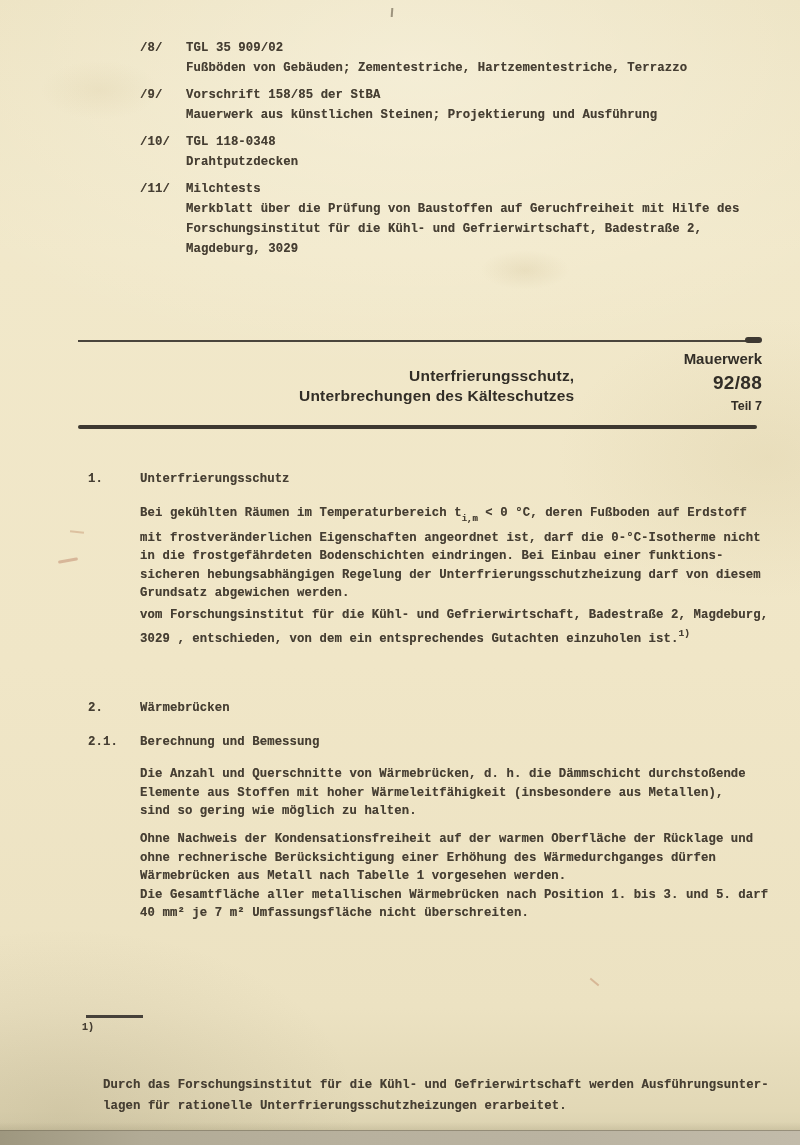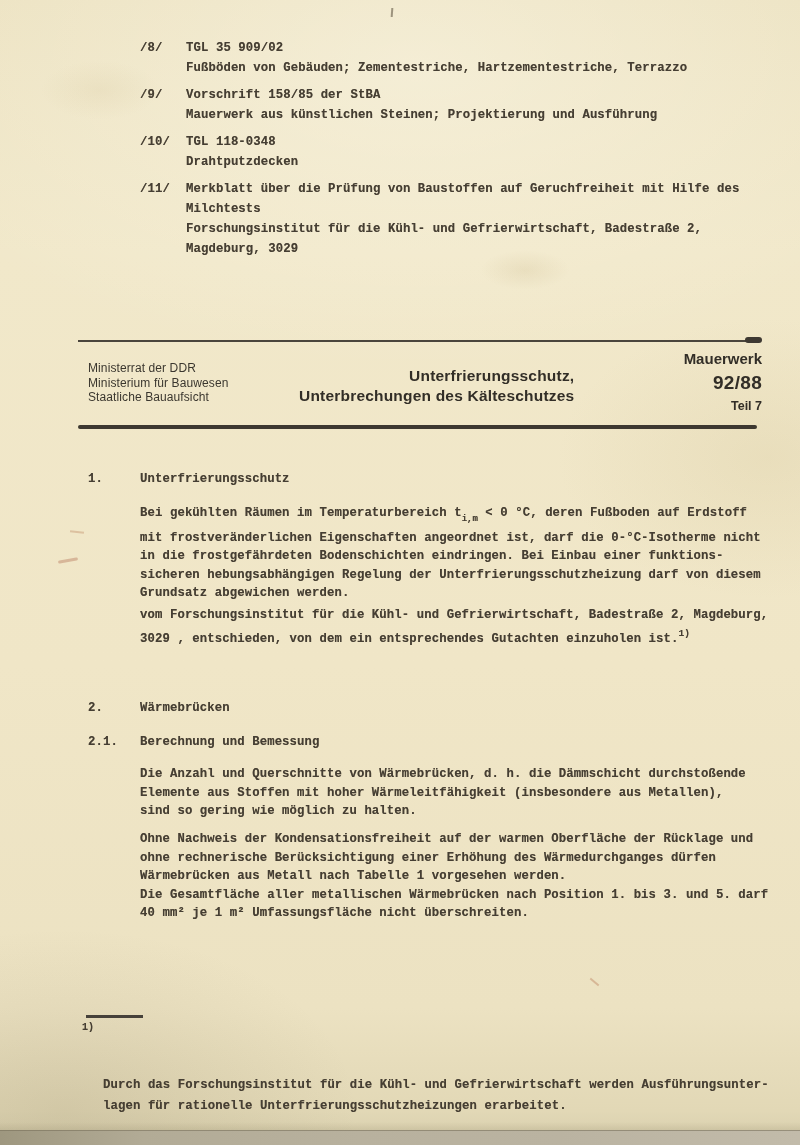--- a/index.html
+++ b/index.html
@@ -100,36 +100,31 @@
     <div class="ref-item">
       <div class="ref-num mono">/10/</div>
       <div class="ref-lines">
         <div class="tline mono nowrap">TGL 118-0348</div>
         <div class="tline mono nowrap">Drahtputzdecken</div>
       </div>
     </div>
     <div class="ref-item">
       <div class="ref-num mono">/11/</div>
       <div class="ref-lines">
+        <div class="tline mono nowrap">Milchtests</div>
         <div class="tline mono nowrap">Merkblatt über die Prüfung von Baustoffen auf Geruchfreiheit mit Hilfe des</div>
-        <div class="tline mono nowrap">Milchtests</div>
         <div class="tline mono nowrap">Forschungsinstitut für die Kühl- und Gefrierwirtschaft, Badestraße 2,</div>
         <div class="tline mono nowrap">Magdeburg, 3029</div>
       </div>
     </div>
   </div>
 
   <div class="abs rule-top"></div>
   <div class="abs rule-top-cap"></div>
 
-  <div class="abs issuer">
-    <div>Ministerrat der DDR</div>
-    <div>Ministerium für Bauwesen</div>
-    <div>Staatliche Bauaufsicht</div>
-  </div>
 
   <div class="abs doc-title">
     <div>Unterfrierungsschutz,</div>
     <div>Unterbrechungen des Kälteschutzes</div>
   </div>
 
   <div class="abs doc-ref">
     <div class="doc-type">Mauerwerk</div>
     <div class="doc-num">92/88</div>
     <div class="doc-part">Teil 7</div>
@@ -166,21 +161,21 @@
     <div class="tline mono nowrap">Die Anzahl und Querschnitte von Wärmebrücken, d. h. die Dämmschicht durchstoßende</div>
     <div class="tline mono nowrap">Elemente aus Stoffen mit hoher Wärmeleitfähigkeit (insbesondere aus Metallen),</div>
     <div class="tline mono nowrap">sind so gering wie möglich zu halten.</div>
   </div>
 
   <div class="abs para" style="left:140px;top:830px">
     <div class="tline mono nowrap">Ohne Nachweis der Kondensationsfreiheit auf der warmen Oberfläche der Rücklage und</div>
     <div class="tline mono nowrap">ohne rechnerische Berücksichtigung einer Erhöhung des Wärmedurchganges dürfen</div>
     <div class="tline mono nowrap">Wärmebrücken aus Metall nach Tabelle 1 vorgesehen werden.</div>
     <div class="tline mono nowrap">Die Gesamtfläche aller metallischen Wärmebrücken nach Position 1. bis 3. und 5. darf</div>
-    <div class="tline mono nowrap">40 mm² je 1 m² Umfassungsfläche nicht überschreiten.</div>
+    <div class="tline mono nowrap">40 mm² je 7 m² Umfassungsfläche nicht überschreiten.</div>
   </div>
 
   <div class="abs fn-rule"></div>
   <div class="abs fn-marker mono">1)</div>
   <div class="abs fn-text">
     <div class="tline mono nowrap">Durch das Forschungsinstitut für die Kühl- und Gefrierwirtschaft werden Ausführungsunter-</div>
     <div class="tline mono nowrap">lagen für rationelle Unterfrierungsschutzheizungen erarbeitet.</div>
   </div>
 
   <div class="abs page-num">43</div>

